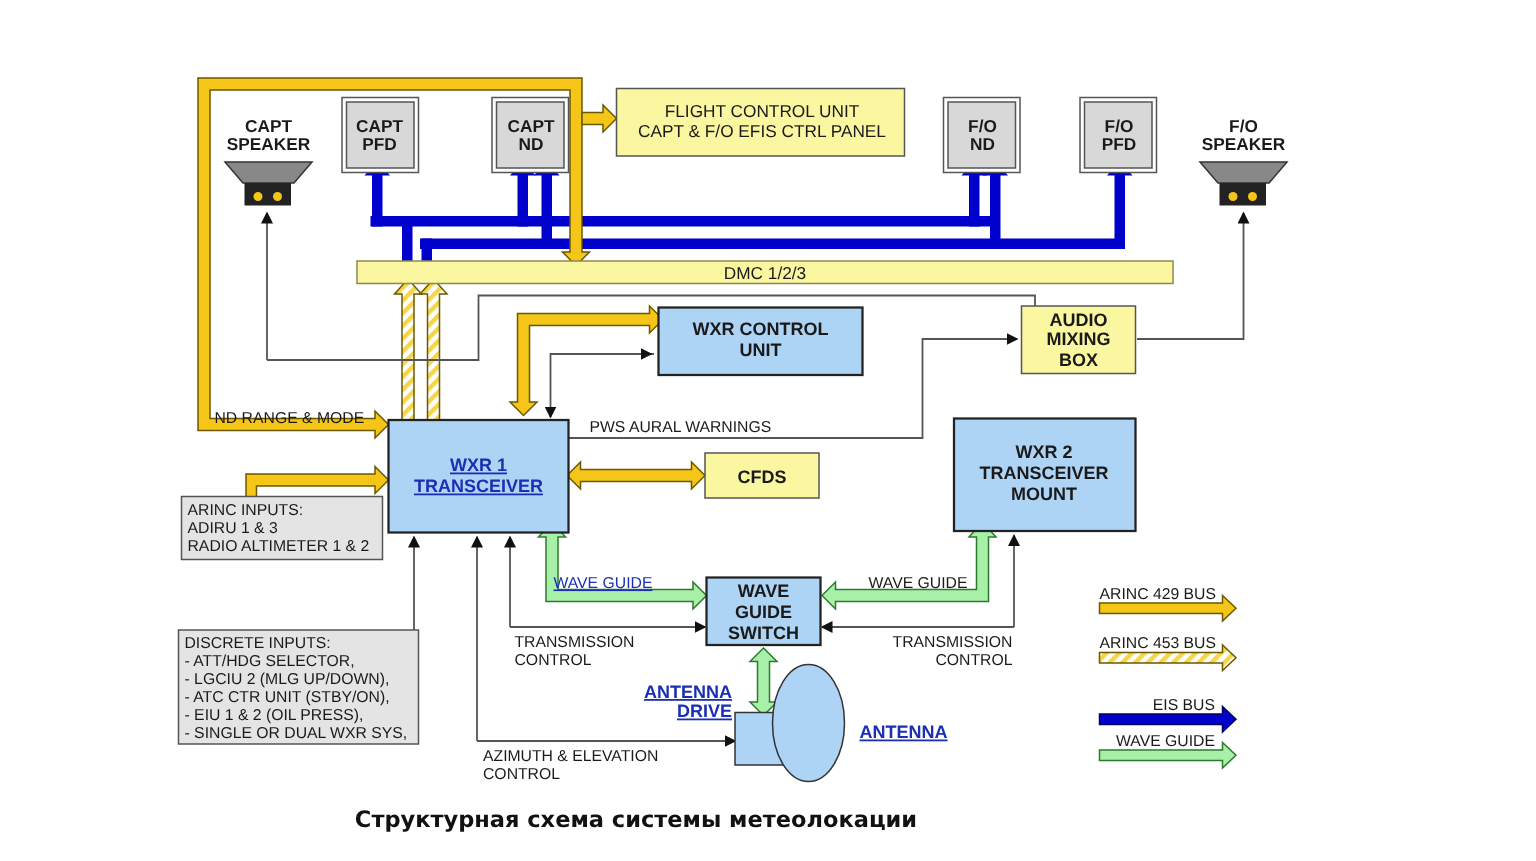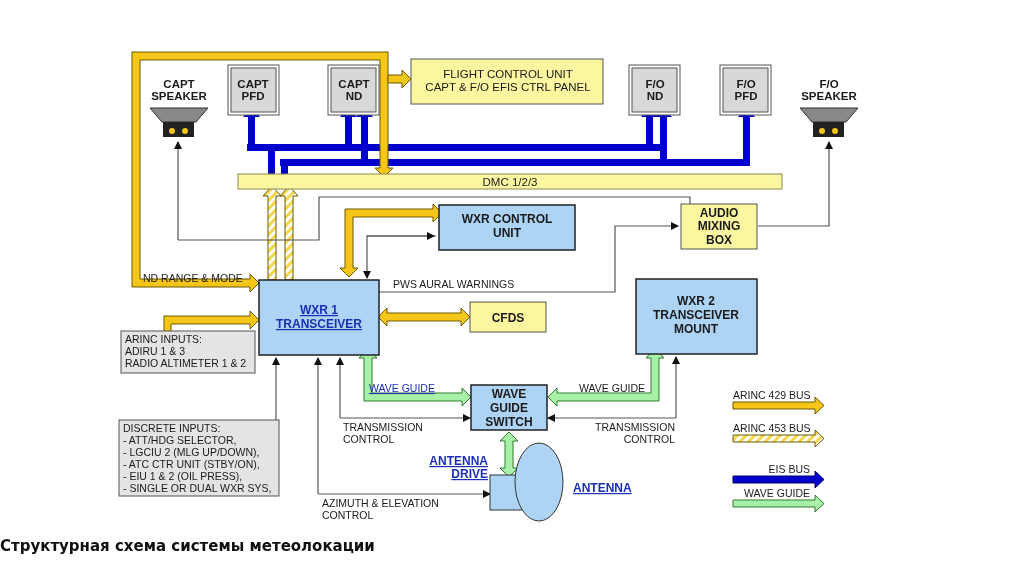--- a/index.html
+++ b/index.html
@@ -2,21 +2,21 @@
 <html><head>
 <meta charset="utf-8">
 <style>
   html, body { margin: 0; padding: 0; background: #ffffff; }
   body { width: 1024px; height: 574px; position: relative; overflow: hidden;
          font-family: "Liberation Sans", sans-serif; }
   svg { position: absolute; left: 0; top: 0; }
   .t { font-family: "Liberation Sans", sans-serif; fill: #1a1a1a; }
   .b { font-weight: bold; }
   .lnk { fill: #1a2fb5; text-decoration: underline; font-weight: bold; }
-  .caption { position: absolute; left: 0; width: 848px; top: 537px; 
+  .caption { position: absolute; left: 0; width: 848px; top: 537px; text-align: center;
              font-family: "DejaVu Sans", sans-serif; font-weight: bold; font-size: 15px; color: #111; }
 </style>
 </head>
 <body>
 
 <svg width="1024" height="574" viewBox="0 0 1024 574">
   <defs>
     <pattern id="stripes" patternUnits="userSpaceOnUse" width="6" height="6" patternTransform="rotate(45)">
       <rect width="6" height="6" fill="#ffffff"></rect>
       <rect width="3" height="6" fill="#f5d64a"></rect>

